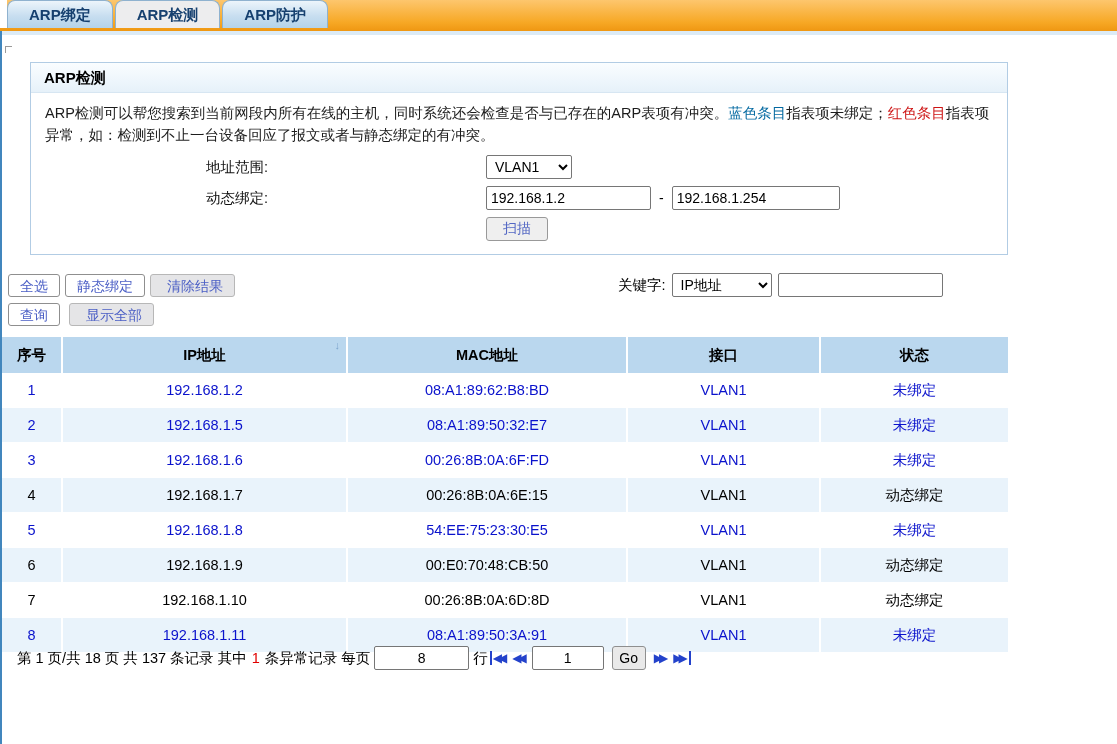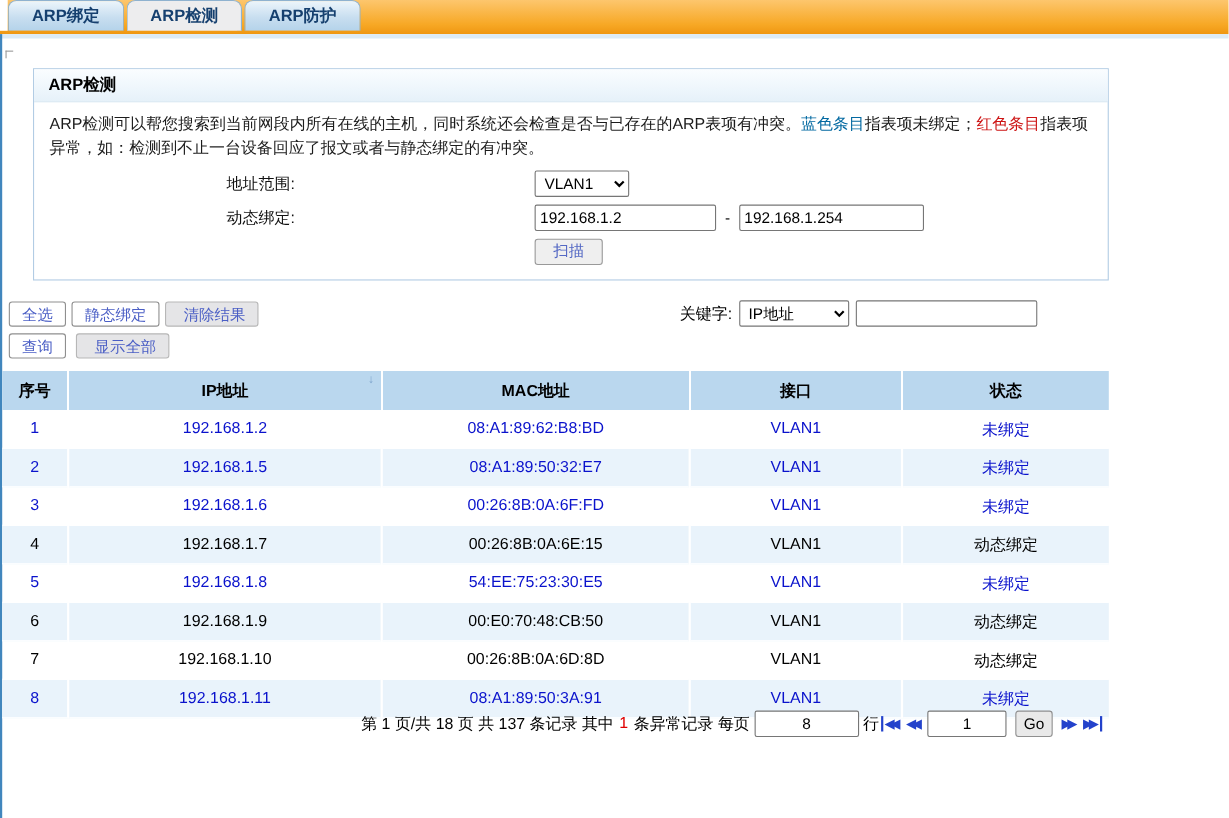--- a/index.html
+++ b/index.html
@@ -58,22 +58,22 @@
   .dtable th{height:34px;background:#bad7ee;font-weight:bold;font-size:14.5px;color:#000;
     border-right:2px solid #fff;position:relative;text-align:center;}
   .dtable th:last-child{border-right:none;}
   .dtable td{height:32px;text-align:center;font-size:14.5px;
     border-right:2px solid #fff;border-bottom:1px solid #fff;cursor:default;}
   .dtable td:last-child{border-right:none;}
   .dtable tr.even td{background:#e9f3fb;}
   .dtable tr.blue td{color:#0a12cc;}
   .sort-ico{position:absolute;right:6px;top:2px;color:#7fa6cd;font-size:11px;font-weight:normal;}
   
-  .pager{position:absolute;left:2px;top:646px;width:1002px;display:flex;
-    justify-content:flex-end;align-items:center;font-size:14.5px;}
+  .pager{position:absolute;left:17px;top:646px;width:1002px;display:flex;
+    align-items:center;font-size:14.5px;}
   .pg-red{color:#e00000;margin:0 5px;}
   .pg-size{width:95px;height:22px;text-align:center;margin:0 4px;}
   .pg-goto{width:72px;height:22px;text-align:center;margin:0 2px;}
   .pg-rows{margin-right:2px;}
   .ico{color:#2342cb;font-weight:bold;font-size:12px;letter-spacing:-4px;
     padding-right:5px;margin:0 2px;cursor:pointer;}
   .ico.first{border-left:2px solid #2342cb;padding-left:1px;margin-left:0;}
   .ico.last{border-right:2px solid #2342cb;margin-right:2px;}
   .go-btn{width:34px;height:24px;background:#e9e9e9;border:1px solid #8f8f8f;border-radius:3px;
     font-size:14px;font-family:inherit;margin:0 6px;cursor:pointer;}

